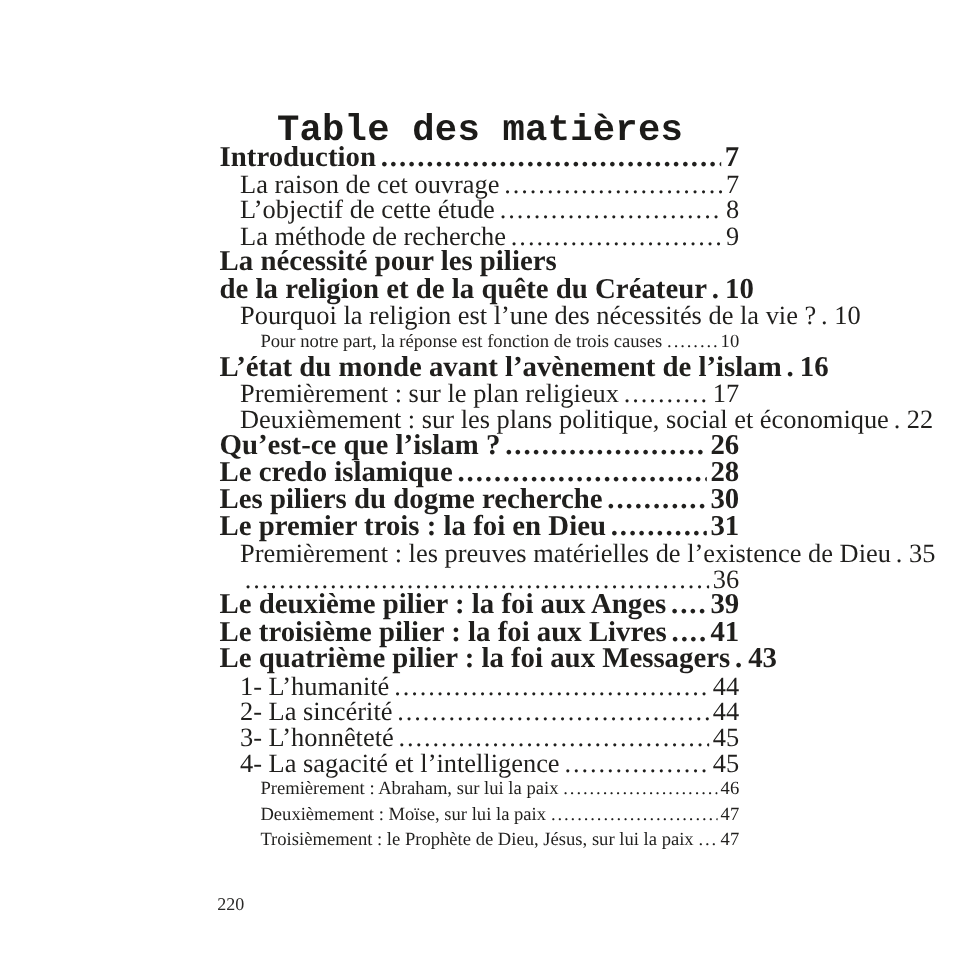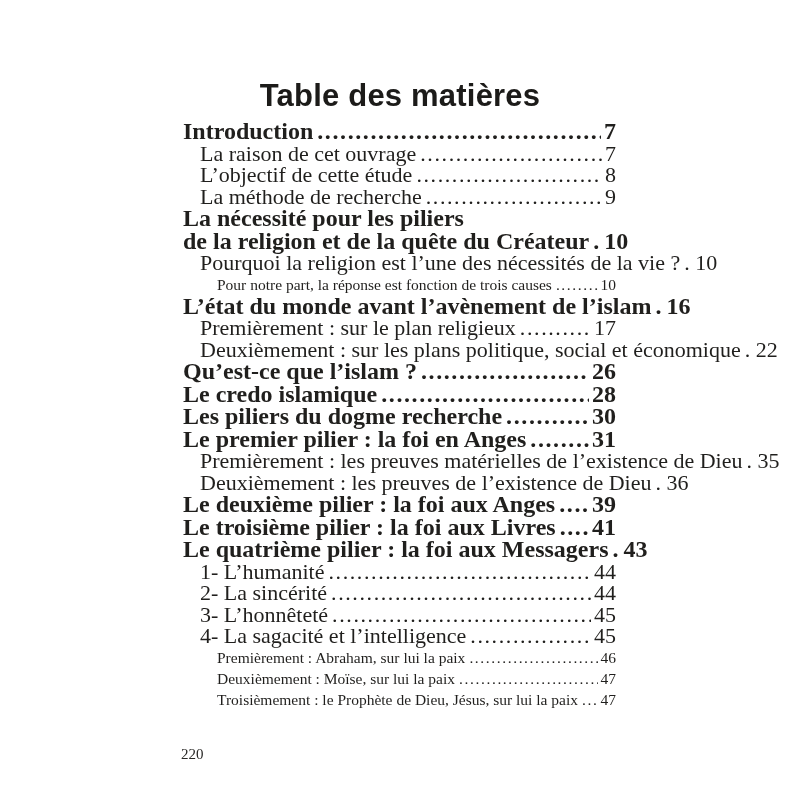--- a/index.html
+++ b/index.html
@@ -11,25 +11,25 @@
     position: relative;
     width: 800px;
     height: 800px;
     background: #ffffff;
     overflow: hidden;
     font-family: "Liberation Serif", "DejaVu Serif", serif;
     color: #201f1d;
   }
   .title {
     position: absolute;
-    top: 57px;
+    top: 71px;
     left: 0;
     width: 800px;
     text-align: center;
-    font-family: Liberation Sans, sans-serif;
+    font-family: Liberation Mono, monospace;
     font-weight: 700;
     font-size: 31px;
     letter-spacing: 0.2px;
     color: #1c1b19;
   }
   .toc {
     position: absolute;
     left: 183px;
     top: 120px;
     width: 433px;
@@ -143,31 +143,30 @@
         <span class="label">Le credo islamique</span>
         <span class="leader"></span>
         <span class="pg">28</span>
       </div>
       <div class="row lvl0">
         <span class="label">Les piliers du dogme recherche</span>
         <span class="leader"></span>
         <span class="pg">30</span>
       </div>
       <div class="row lvl0">
-        <span class="label">Le premier pilier : la foi en Anges</span>
+        <span class="label">Le premier trois : la foi en Dieu</span>
         <span class="leader"></span>
         <span class="pg">31</span>
       </div>
       <div class="row lvl1">
         <span class="label">Premièrement : les preuves matérielles de l’existence de Dieu</span>
         <span class="leader"></span>
         <span class="pg">35</span>
       </div>
       <div class="row lvl1">
-        <span class="label">Deuxièmement : les preuves de l’existence de Dieu</span>
         <span class="leader"></span>
         <span class="pg">36</span>
       </div>
       <div class="row lvl0">
         <span class="label">Le deuxième pilier : la foi aux Anges</span>
         <span class="leader"></span>
         <span class="pg">39</span>
       </div>
       <div class="row lvl0">
         <span class="label">Le troisième pilier : la foi aux Livres</span>

